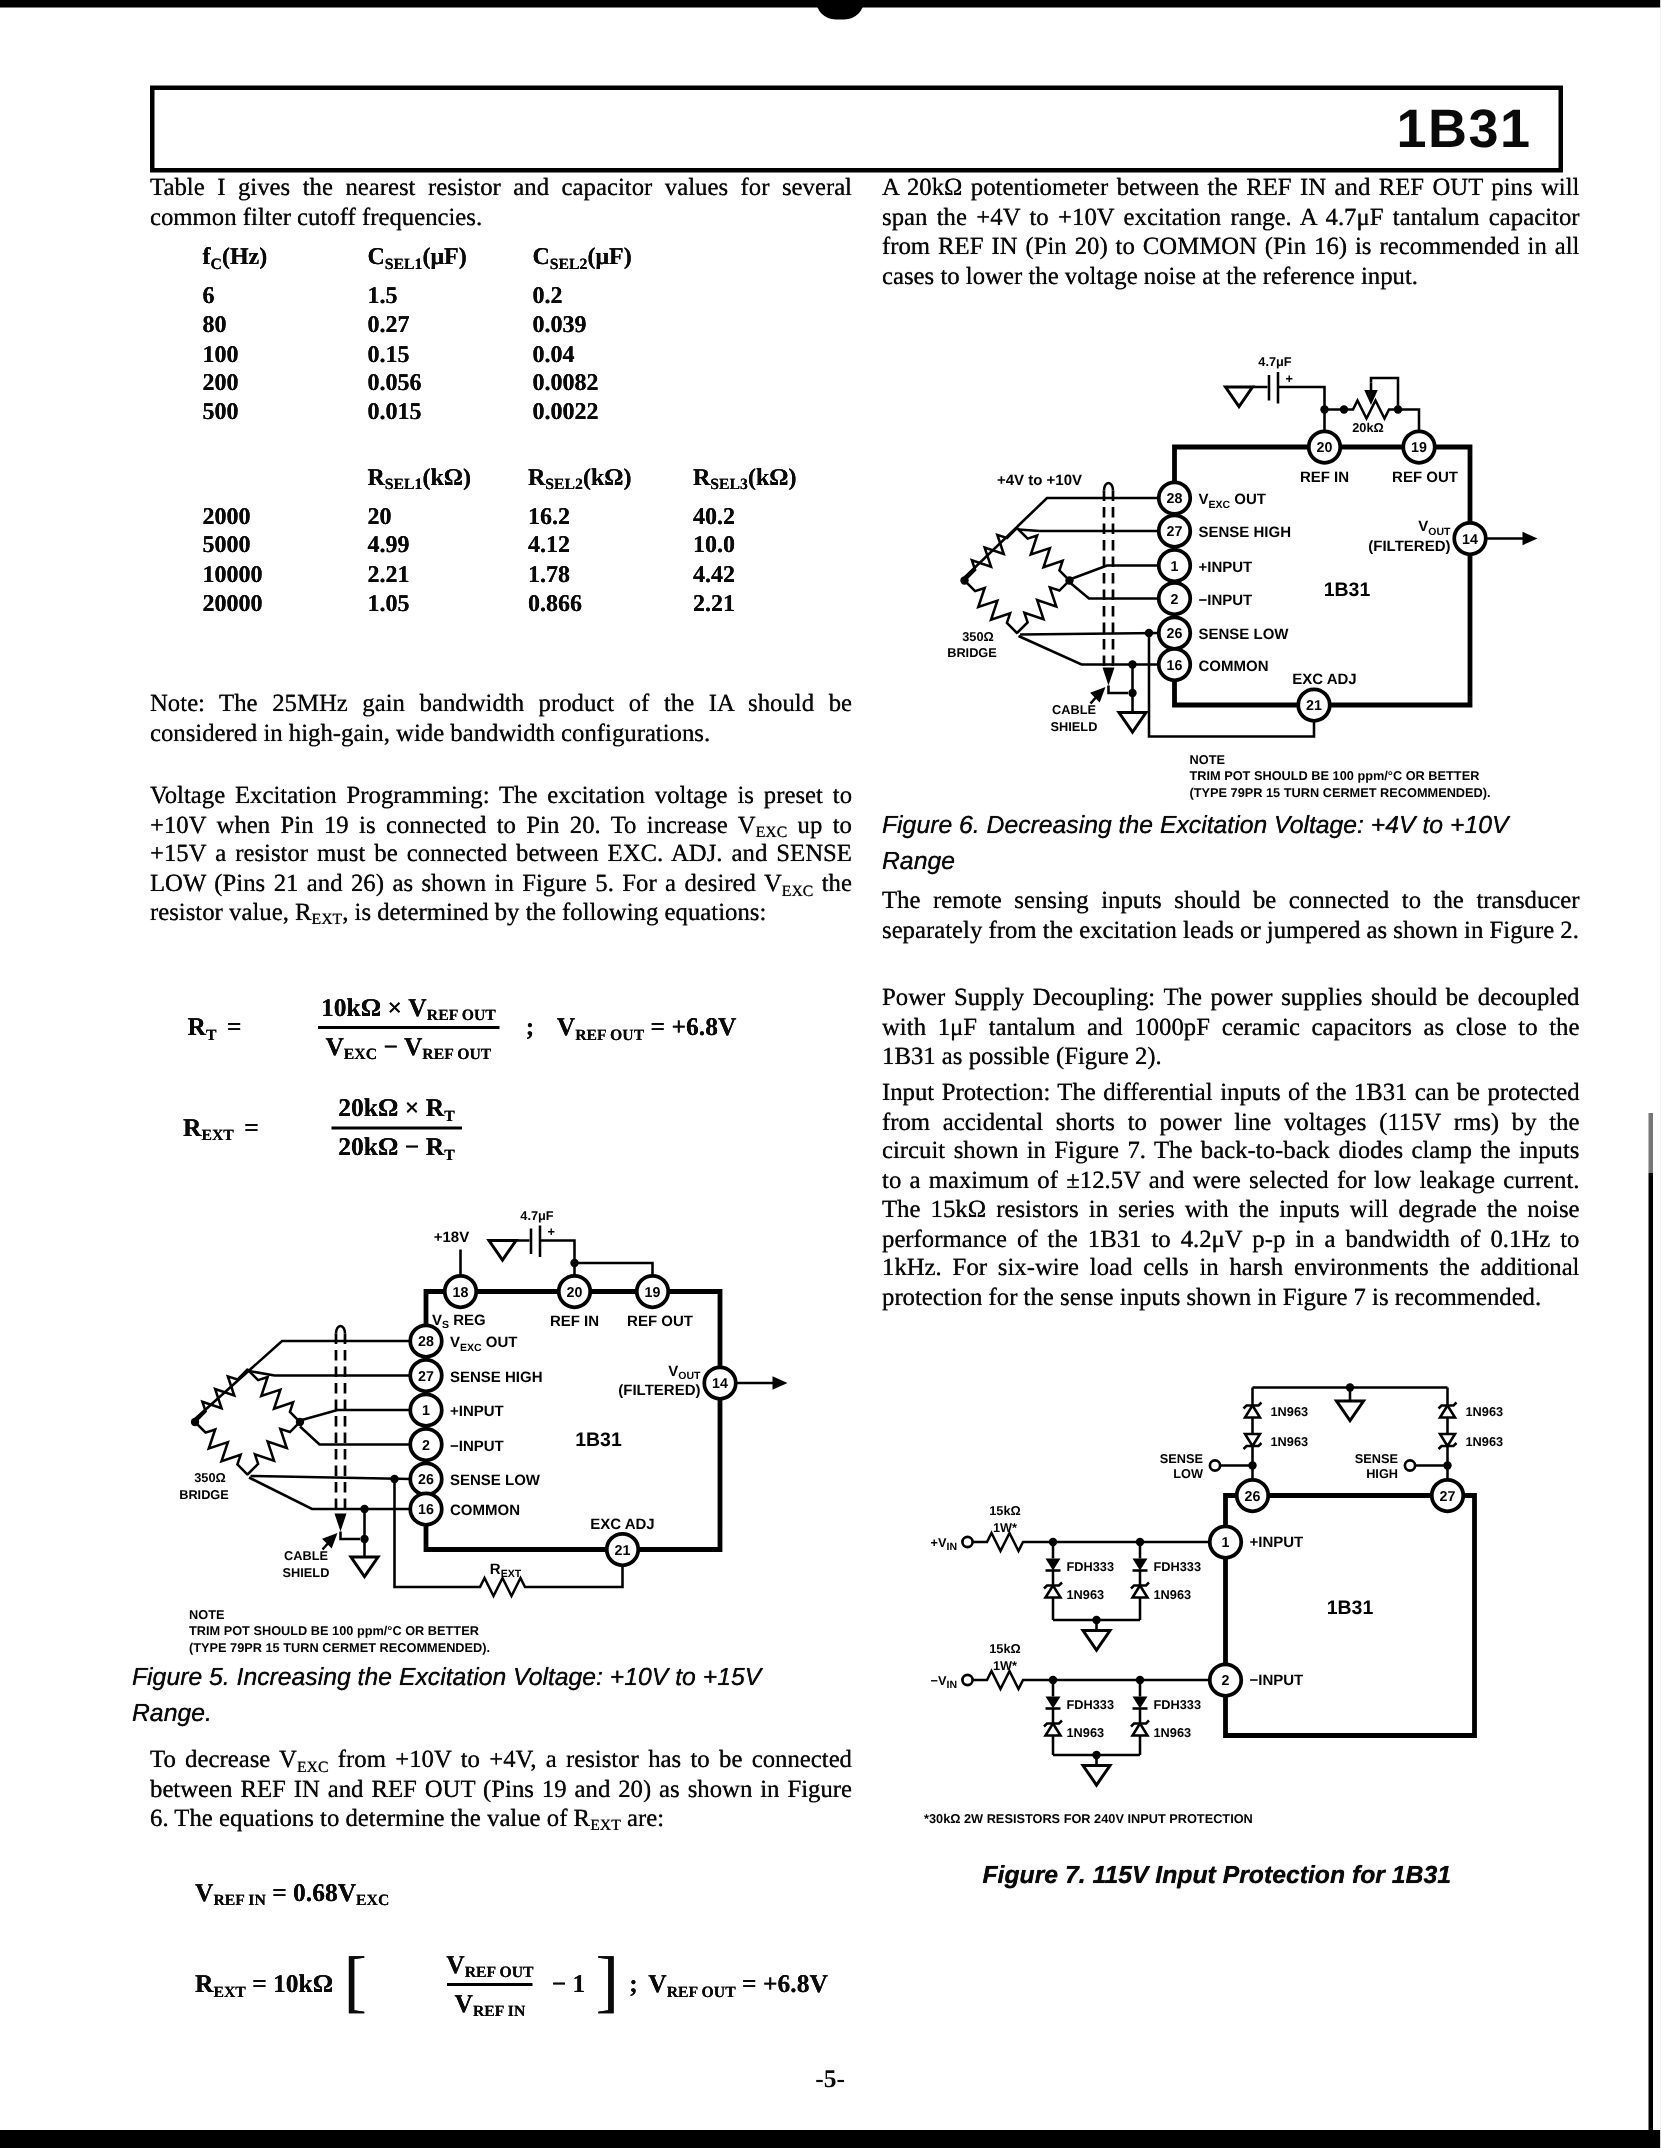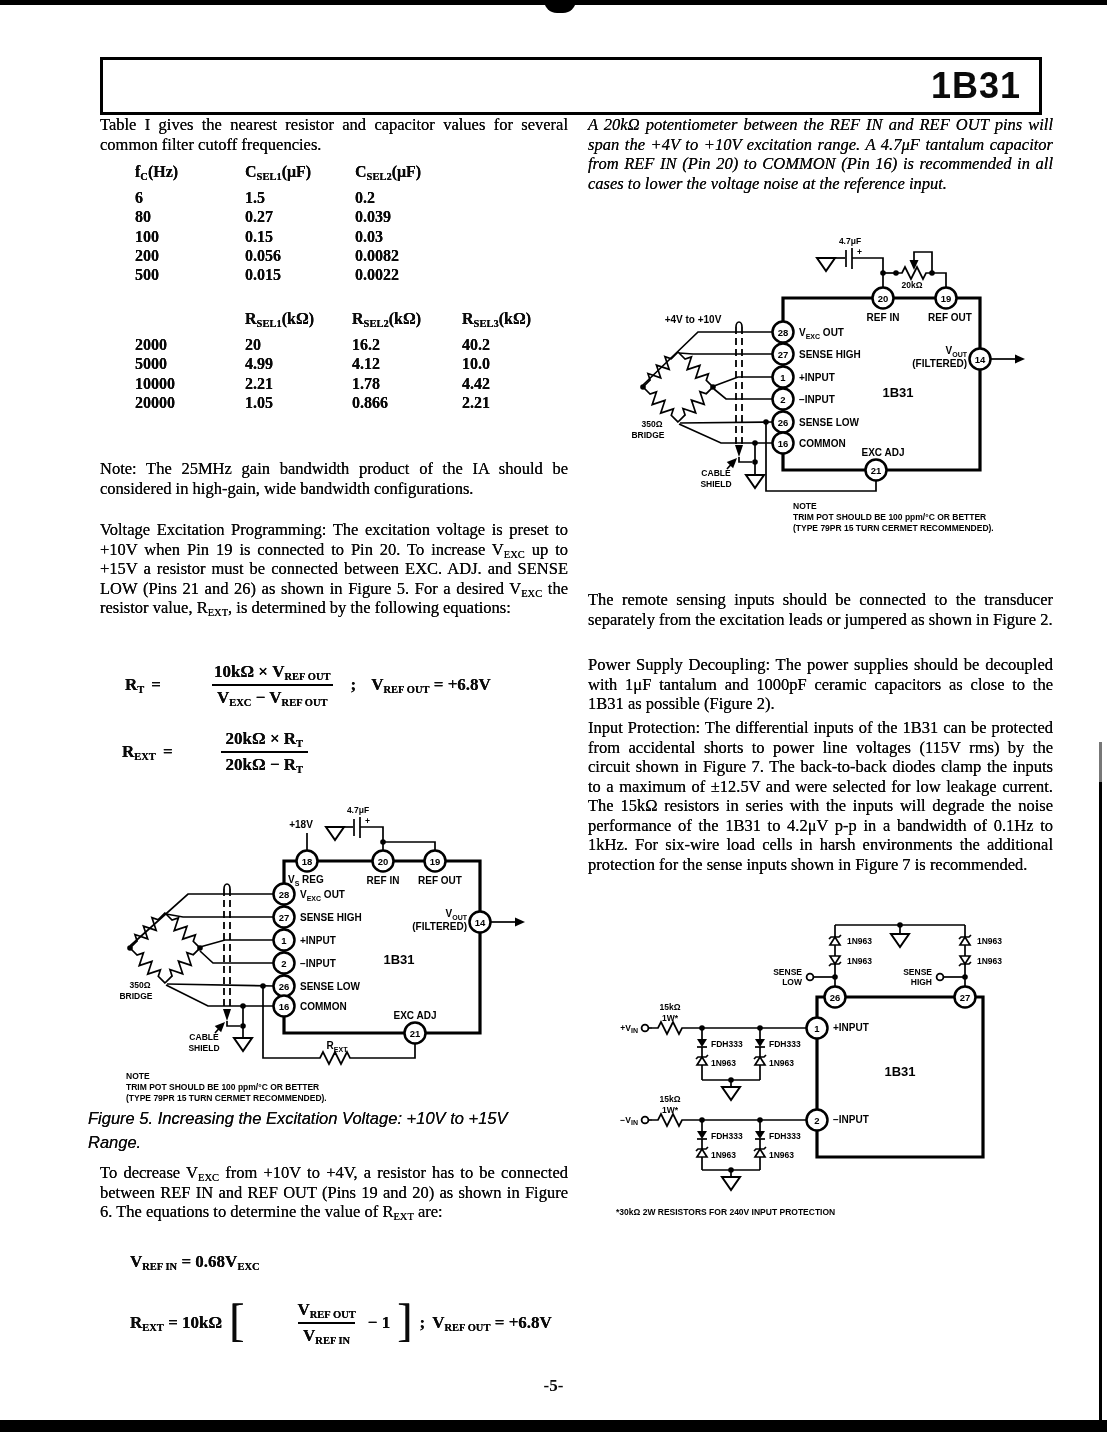--- a/index.html
+++ b/index.html
@@ -64,21 +64,21 @@
     <div class="th"><span>C</span><sub>SEL1</sub><span>(μF)</span></div>
     <div class="th"><span>C</span><sub>SEL2</sub><span>(μF)</span></div>
     <div>6</div>
       <div>1.5</div>
       <div>0.2</div>
     <div>80</div>
       <div>0.27</div>
       <div>0.039</div>
     <div>100</div>
       <div>0.15</div>
-      <div>0.03</div>
+      <div>0.04</div>
     <div>200</div>
       <div>0.056</div>
       <div>0.0082</div>
     <div>500</div>
       <div>0.015</div>
       <div>0.0022</div>
   </div>
 
   <div class="abs tbl" style="left:135px;top:310px;grid-template-columns:110px 107px 110px 110px;">
     <div class="th"></div>
@@ -276,21 +276,21 @@
     <span class="frac">
         <span class="num"><span>V</span><sub>REF OUT</sub></span>
         <span class="den"><span>V</span><sub>REF IN</sub></span>
       </span>
     <span>− 1</span>
     <span class="brk">]</span>
     <span>;</span>
     <span><span>V</span><sub>REF OUT</sub><span> = +6.8V</span></span>
   </div>
 
-  <p class="abs body" style="left:588px;top:115px;width:465px;margin:0;font-style:italic;"><span>A 20kΩ potentiometer between the REF IN and REF OUT pins will span the +4V to +10V excitation range. A 4.7μF tantalum capacitor from REF IN (Pin 20) to COMMON (Pin 16) is recommended in all cases to lower the voltage noise at the reference input.</span></p>
+  <p class="abs body" style="left:588px;top:115px;width:465px;margin:0;"><span>A 20kΩ potentiometer between the REF IN and REF OUT pins will span the +4V to +10V excitation range. A 4.7μF tantalum capacitor from REF IN (Pin 20) to COMMON (Pin 16) is recommended in all cases to lower the voltage noise at the reference input.</span></p>
 
   <svg class="abs" style="left:588px;top:225px;" width="517" height="310" viewBox="0 0 517 310">
     <path class="w2" d="M195,73 H392 V245 H195 Z"></path>
 
     <text class="mid sm" x="262" y="19">4.7μF</text>
     <use href="#gnd" class="gndu" transform="translate(238,33)"></use>
     <line class="w" x1="247" y1="33" x2="257" y2="33"></line>
     <line class="w" x1="258" y1="25" x2="258" y2="42" stroke-width="2.4"></line>
     <line class="w" x1="264" y1="23" x2="264" y2="44" stroke-width="2.4"></line>
     <text class="sm" x="269" y="30">+</text>
@@ -400,20 +400,24 @@
     <text class="mid sm" x="128" y="251">CABLE</text>
     <text class="mid sm" x="128" y="262">SHIELD</text>
 
     <path class="w" d="M178,197 V266 H288 V256"></path>
 
     <text class="sm" x="205" y="284">NOTE</text>
     <text class="sm" x="205" y="295">TRIM POT SHOULD BE 100 ppm/°C OR BETTER</text>
     <text class="sm" x="205" y="306">(TYPE 79PR 15 TURN CERMET RECOMMENDED).</text>
   </svg>
 
+  <div class="abs cap" style="left:588px;top:538px;width:470px;">
+    <div>Figure 6.  Decreasing the Excitation Voltage: +4V to +10V</div>
+      <div>Range</div>
+  </div>
 
   <p class="abs body" style="left:588px;top:590px;width:465px;margin:0;"><span>The remote sensing inputs should be connected to the transducer separately from the excitation leads or jumpered as shown in Figure 2.</span></p>
   <p class="abs body" style="left:588px;top:655px;width:465px;margin:0;"><span class="bl">Power Supply Decoupling:</span><span> The power supplies should be decoupled with 1μF tantalum and 1000pF ceramic capacitors as close to the 1B31 as possible (Figure 2).</span></p>
   <p class="abs body" style="left:588px;top:718px;width:465px;margin:0;"><span class="bl">Input Protection:</span><span> The differential inputs of the 1B31 can be protected from accidental shorts to power line voltages (115V rms) by the circuit shown in Figure 7. The back-to-back diodes clamp the inputs to a maximum of ±12.5V and were selected for low leakage current. The 15kΩ resistors in series with the inputs will degrade the noise performance of the 1B31 to 4.2μV p-p in a bandwidth of 0.1Hz to 1kHz. For six-wire load cells in harsh environments the additional protection for the sense inputs shown in Figure 7 is recommended.</span></p>
 
   <svg class="abs" style="left:590px;top:900px;" width="517" height="380" viewBox="0 0 517 380">
 
     <line class="w" x1="245" y1="25" x2="375" y2="25" stroke-width="2.2"></line>
     <circle class="dot" cx="310" cy="25" r="2.8"></circle>
     <line class="w" x1="310" y1="25" x2="310" y2="34"></line>
@@ -543,16 +547,17 @@
     <text class="sm" x="179" y="239">FDH333</text>
     <text class="sm" x="179" y="258">1N963</text>
     <line class="w" x1="112" y1="270" x2="170" y2="270"></line>
     <circle class="dot" cx="141" cy="270" r="2.8"></circle>
     <line class="w" x1="141" y1="270" x2="141" y2="277"></line>
     <use href="#gnd" class="gndu" transform="translate(141,277)"></use>
 
     <text class="sm" x="26" y="315">*30kΩ 2W RESISTORS FOR 240V INPUT PROTECTION</text>
   </svg>
 
+  <div class="abs cap capb" style="left:655px;top:1238px;"><span>Figure 7.  115V Input Protection for 1B31</span></div>
 
   <div class="abs" style="left:0;top:1376px;width:1107px;text-align:center;font:700 17px 'Liberation Serif',serif;"><span>-5-</span></div>
 
 </div>
 
 </body></html>

